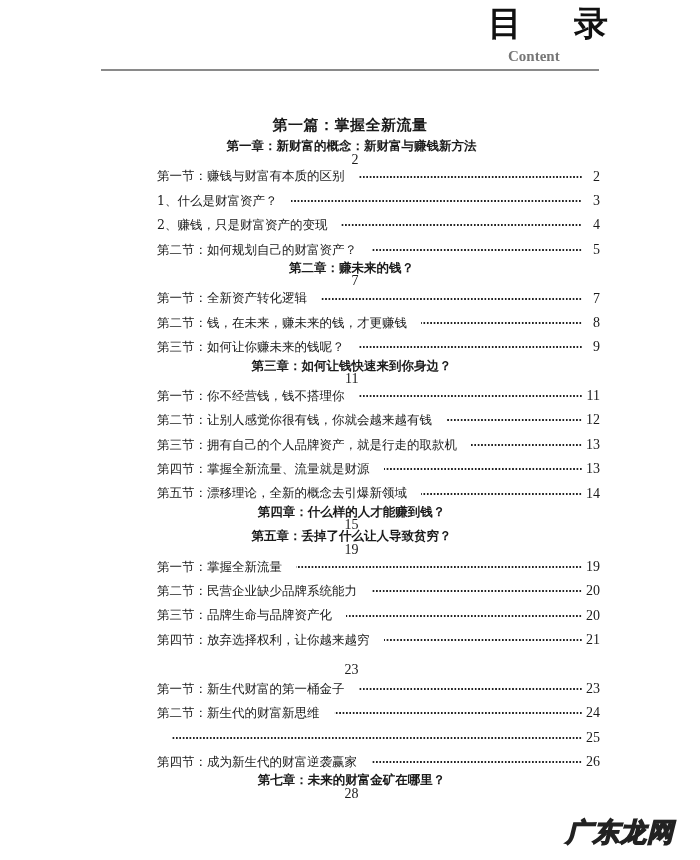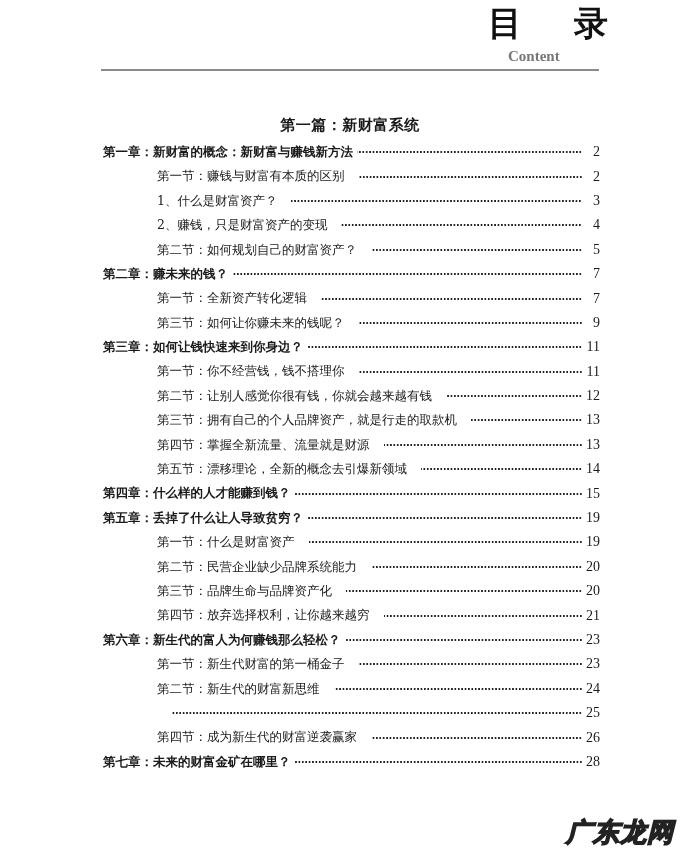--- a/index.html
+++ b/index.html
@@ -65,20 +65,21 @@
   }
   .row {
     height: 24.4px;
     display: flex;
     align-items: center;
     font-size: 12.5px;
     line-height: 1;
   }
   .row.chapter {
     font-weight: bold;
+    flex-direction: column;
   }
   .row.section {
     padding-left: 54px;
   }
   .row .label {
     white-space: nowrap;
     flex: 0 0 auto;
   }
   .row .leader {
     flex: 1 1 auto;
@@ -118,21 +119,21 @@
 </head>
 <body>
 
 <div class="title-main">
   <span>目</span>
   <span>录</span>
 </div>
 <div class="title-sub">Content</div>
 <div class="rule"></div>
 
-<div class="part-title">第一篇：新财富系统</div>
+<div class="part-title">第一篇：掌握全新流量</div>
 
 <div class="toc" id="toc">
     <div class="row chapter">
       <span class="label">第一章：新财富的概念：新财富与赚钱新方法</span>
       <span class="leader"></span>
       <span class="page">2</span>
     </div>
     <div class="row section">
       <span class="label">第一节：赚钱与财富有本质的区别</span>
       <span class="leader"></span>
@@ -157,20 +158,25 @@
       <span class="label">第二章：赚未来的钱？</span>
       <span class="leader"></span>
       <span class="page">7</span>
     </div>
     <div class="row section">
       <span class="label">第一节：全新资产转化逻辑</span>
       <span class="leader"></span>
       <span class="page">7</span>
     </div>
     <div class="row section">
+      <span class="label">第二节：钱，在未来，赚未来的钱，才更赚钱</span>
+      <span class="leader"></span>
+      <span class="page">8</span>
+    </div>
+    <div class="row section">
       <span class="label">第三节：如何让你赚未来的钱呢？</span>
       <span class="leader"></span>
       <span class="page">9</span>
     </div>
     <div class="row chapter">
       <span class="label">第三章：如何让钱快速来到你身边？</span>
       <span class="leader"></span>
       <span class="page">11</span>
     </div>
     <div class="row section">
@@ -202,41 +208,40 @@
       <span class="label">第四章：什么样的人才能赚到钱？</span>
       <span class="leader"></span>
       <span class="page">15</span>
     </div>
     <div class="row chapter">
       <span class="label">第五章：丢掉了什么让人导致贫穷？</span>
       <span class="leader"></span>
       <span class="page">19</span>
     </div>
     <div class="row section">
-      <span class="label">第一节：什么是财富资产</span>
+      <span class="label">第一节：掌握全新流量</span>
       <span class="leader"></span>
       <span class="page">19</span>
     </div>
     <div class="row section">
       <span class="label">第二节：民营企业缺少品牌系统能力</span>
       <span class="leader"></span>
       <span class="page">20</span>
     </div>
     <div class="row section">
       <span class="label">第三节：品牌生命与品牌资产化</span>
       <span class="leader"></span>
       <span class="page">20</span>
     </div>
     <div class="row section">
       <span class="label">第四节：放弃选择权利，让你越来越穷</span>
       <span class="leader"></span>
       <span class="page">21</span>
     </div>
     <div class="row chapter">
-      <span class="label">第六章：新生代的富人为何赚钱那么轻松？</span>
       <span class="leader"></span>
       <span class="page">23</span>
     </div>
     <div class="row section">
       <span class="label">第一节：新生代财富的第一桶金子</span>
       <span class="leader"></span>
       <span class="page">23</span>
     </div>
     <div class="row section">
       <span class="label">第二节：新生代的财富新思维</span>

